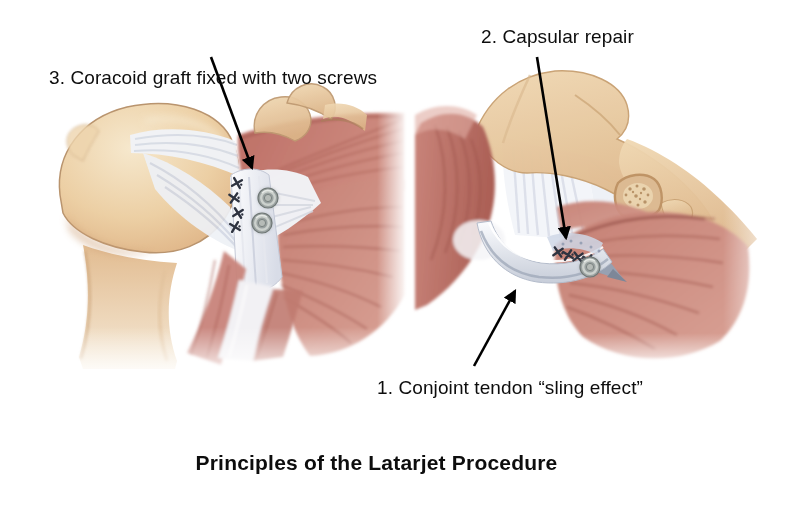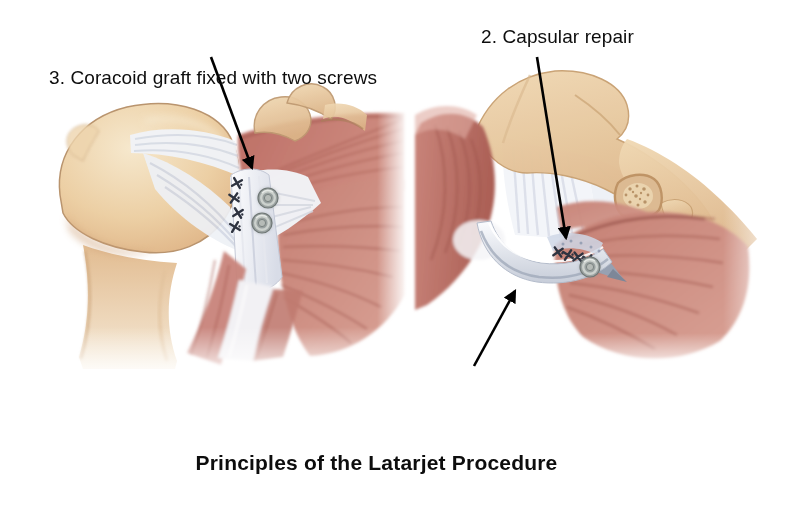--- a/index.html
+++ b/index.html
@@ -314,15 +314,16 @@
       <line x1="211" y1="57" x2="252" y2="168" marker-end="url(#ah)"></line>
       <line x1="537" y1="57" x2="566" y2="238" marker-end="url(#ah)"></line>
       <line x1="474" y1="366" x2="515" y2="291" marker-end="url(#ah)"></line>
     </g>
   </svg>
 
   <div class="label" id="label3">3. Coracoid graft fixed with two screws</div>
 
   <div class="label" id="label2">2. Capsular repair</div>
 
+  <div class="label" id="label1">1. Conjoint tendon “sling effect”</div>
 
   <div class="title">Principles of the Latarjet Procedure</div>
 </div>
 
 </body></html>

